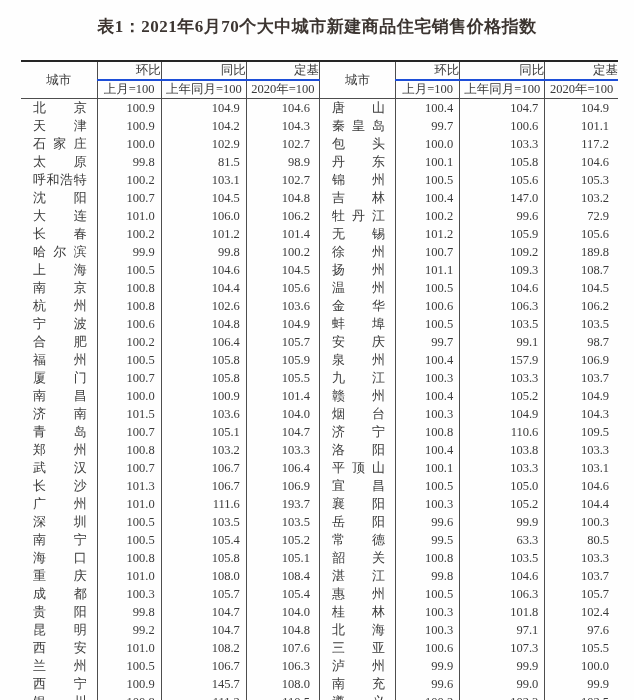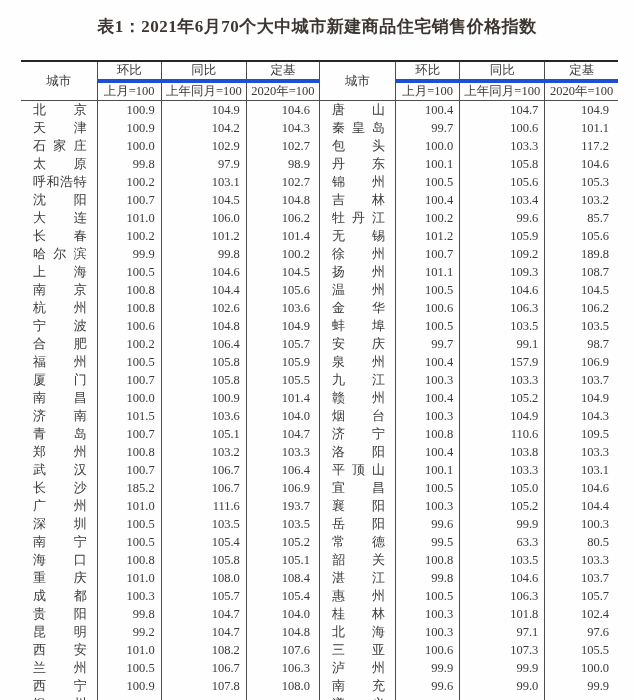--- a/index.html
+++ b/index.html
@@ -43,21 +43,21 @@
     font-size: 12.5px;
     color: #3a3a3a;
     overflow: hidden;
     white-space: nowrap;
   }
   thead th { height: 16px; text-align: center; }
   tbody td { height: 17px; }
   
   .vl { border-left: 1px solid #4d4d4d; }
   
-  thead tr.h1 th.split { border-bottom: 4px solid #1d4ed8; }
+  thead tr.h1 th.split { border-bottom: 2px solid #1d4ed8; text-align: right; }
   
   thead th.hb { border-bottom: 1px solid #4d4d4d; }
   td.city {
     font-size: 13px;
     padding-left: 12px;
     padding-right: 10px;
     text-align: justify;
     text-align-last: justify;
   }
   td.num {
@@ -131,21 +131,21 @@
           <td class="num vl">102.9</td>
           <td class="num vl num-last">102.7</td>
           <td class="city vl">包头</td>
           <td class="num vl">100.0</td>
           <td class="num vl">103.3</td>
           <td class="num vl num-last">117.2</td>
         </tr>
         <tr>
           <td class="city">太原</td>
           <td class="num vl">99.8</td>
-          <td class="num vl">97.9</td>
+          <td class="num vl">81.5</td>
           <td class="num vl num-last">98.9</td>
           <td class="city vl">丹东</td>
           <td class="num vl">100.1</td>
           <td class="num vl">105.8</td>
           <td class="num vl num-last">104.6</td>
         </tr>
         <tr>
           <td class="city">呼和浩特</td>
           <td class="num vl">100.2</td>
           <td class="num vl">103.1</td>
@@ -155,32 +155,32 @@
           <td class="num vl">105.6</td>
           <td class="num vl num-last">105.3</td>
         </tr>
         <tr>
           <td class="city">沈阳</td>
           <td class="num vl">100.7</td>
           <td class="num vl">104.5</td>
           <td class="num vl num-last">104.8</td>
           <td class="city vl">吉林</td>
           <td class="num vl">100.4</td>
-          <td class="num vl">103.4</td>
+          <td class="num vl">147.0</td>
           <td class="num vl num-last">103.2</td>
         </tr>
         <tr>
           <td class="city">大连</td>
           <td class="num vl">101.0</td>
           <td class="num vl">106.0</td>
           <td class="num vl num-last">106.2</td>
           <td class="city vl">牡丹江</td>
           <td class="num vl">100.2</td>
           <td class="num vl">99.6</td>
-          <td class="num vl num-last">85.7</td>
+          <td class="num vl num-last">72.9</td>
         </tr>
         <tr>
           <td class="city">长春</td>
           <td class="num vl">100.2</td>
           <td class="num vl">101.2</td>
           <td class="num vl num-last">101.4</td>
           <td class="city vl">无锡</td>
           <td class="num vl">101.2</td>
           <td class="num vl">105.9</td>
           <td class="num vl num-last">105.6</td>
@@ -310,21 +310,21 @@
           <td class="num vl">100.7</td>
           <td class="num vl">106.7</td>
           <td class="num vl num-last">106.4</td>
           <td class="city vl">平顶山</td>
           <td class="num vl">100.1</td>
           <td class="num vl">103.3</td>
           <td class="num vl num-last">103.1</td>
         </tr>
         <tr>
           <td class="city">长沙</td>
-          <td class="num vl">185.2</td>
+          <td class="num vl">101.3</td>
           <td class="num vl">106.7</td>
           <td class="num vl num-last">106.9</td>
           <td class="city vl">宜昌</td>
           <td class="num vl">100.5</td>
           <td class="num vl">105.0</td>
           <td class="num vl num-last">104.6</td>
         </tr>
         <tr>
           <td class="city">广州</td>
           <td class="num vl">101.0</td>
@@ -421,21 +421,21 @@
           <td class="num vl">106.7</td>
           <td class="num vl num-last">106.3</td>
           <td class="city vl">泸州</td>
           <td class="num vl">99.9</td>
           <td class="num vl">99.9</td>
           <td class="num vl num-last">100.0</td>
         </tr>
         <tr>
           <td class="city">西宁</td>
           <td class="num vl">100.9</td>
-          <td class="num vl">107.8</td>
+          <td class="num vl">145.7</td>
           <td class="num vl num-last">108.0</td>
           <td class="city vl">南充</td>
           <td class="num vl">99.6</td>
           <td class="num vl">99.0</td>
           <td class="num vl num-last">99.9</td>
         </tr>
         <tr>
           <td class="city">银川</td>
           <td class="num vl">100.8</td>
           <td class="num vl">111.2</td>

